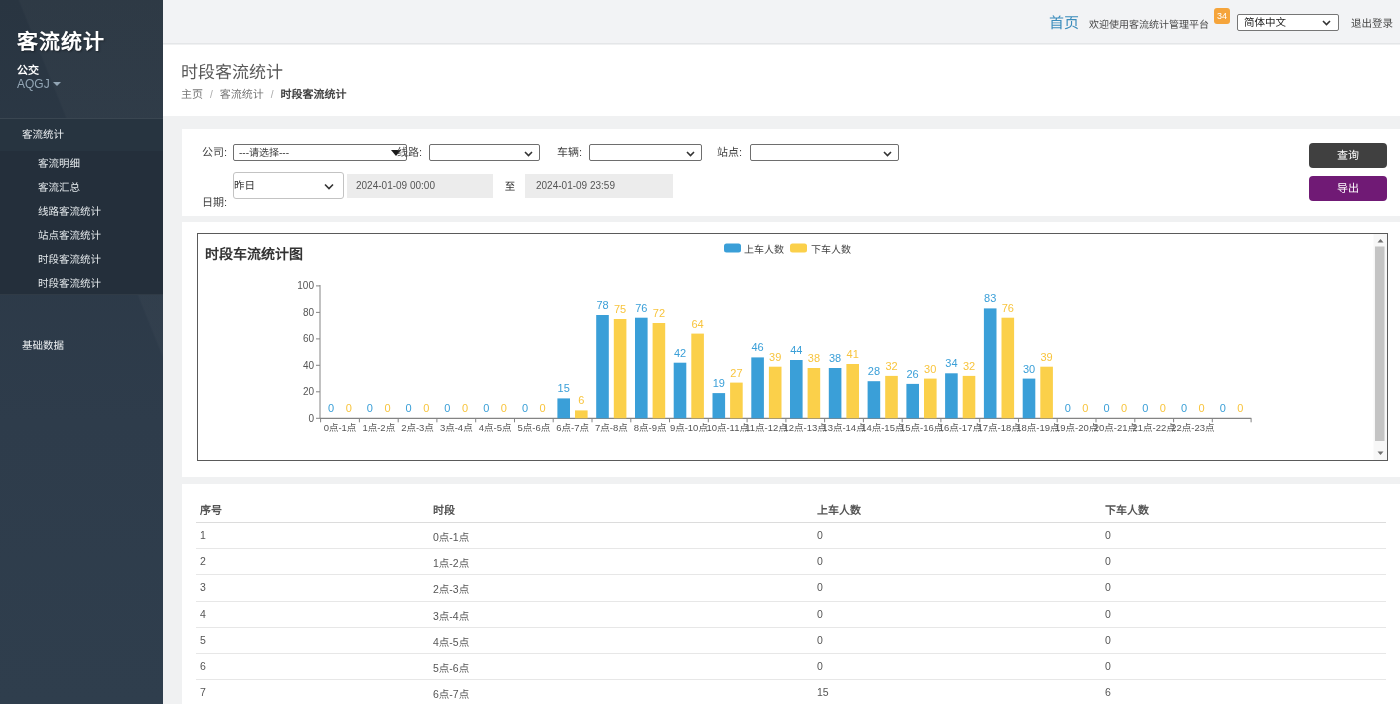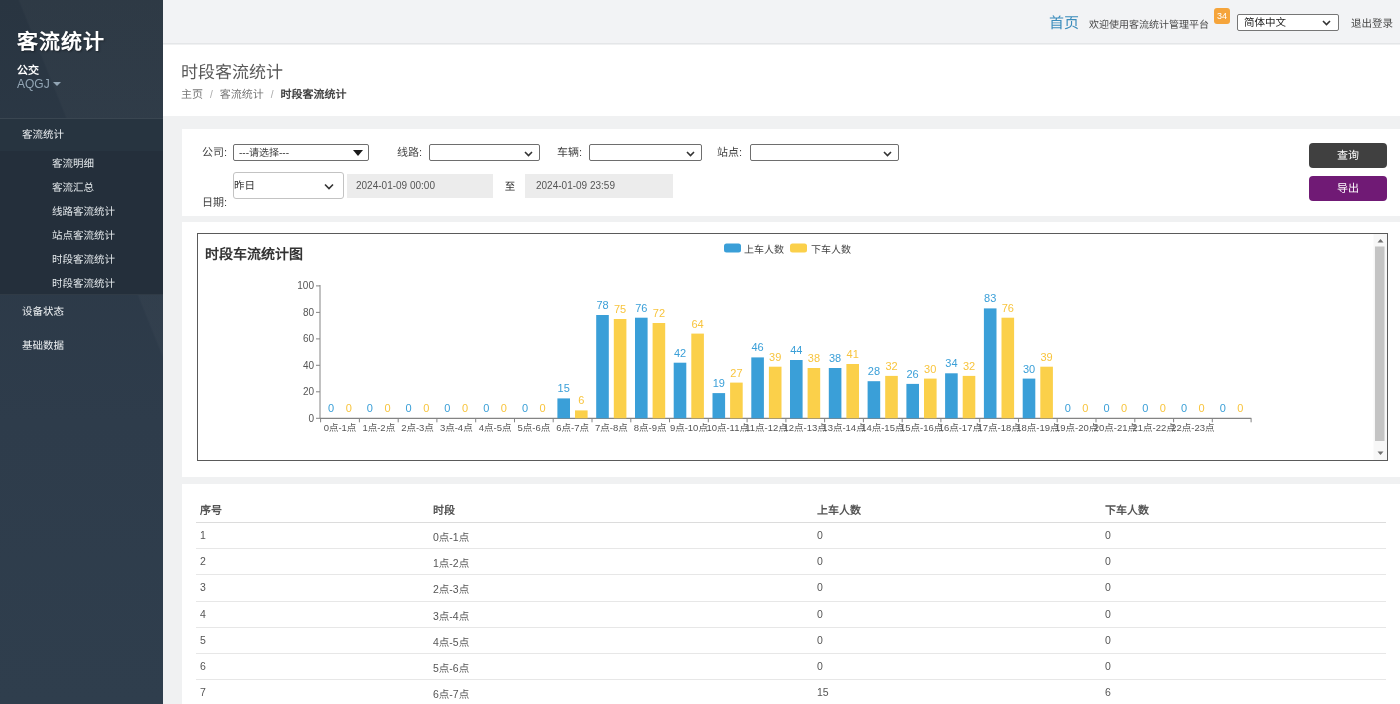--- a/index.html
+++ b/index.html
@@ -14,21 +14,21 @@
     background:
       linear-gradient(248deg, rgba(255,255,255,0.025) 0 32%, rgba(255,255,255,0) 32.5%),
       linear-gradient(180deg, #293541 0%, #2c3947 30%, #2e3c4b 60%, #2f3e4d 100%); }
   #sb-title { left:17px; top:25px; font-size:21px; font-weight:bold; color:#fff; letter-spacing:1px; text-shadow:1px 1px 2px rgba(0,0,0,.4);}
   #sb-gj { left:17px; top:61px; font-size:11px; font-weight:bold; color:#fff; }
   #sb-aqgj { left:17px; top:77px; font-size:12px; color:#93a6b5; }
   #sb-aqgj .caret { display:inline-block; width:0; height:0; border-left:4px solid transparent; border-right:4px solid transparent; border-top:4px solid #93a6b5; margin-left:3px; vertical-align:2px; }
   #menu-parent1 { left:0; top:118px; width:163px; height:33px; background:#273440; border-top:1px solid rgba(255,255,255,.09); }
   #menu-active { left:0; top:151px; width:163px; height:144px; background:#242f3b; border-bottom:1px solid rgba(255,255,255,.06); }
   .mi-parent { left:0; width:163px; height:31px; line-height:31px; padding-left:22px; font-size:10.5px; color:#eef1f3; }
-  .mi-sub { left:14px; width:163px; height:24px; line-height:24px; padding-left:38px; font-size:10.5px; color:#e4e9ec; }
+  .mi-sub { left:0; width:163px; height:24px; line-height:24px; padding-left:38px; font-size:10.5px; color:#e4e9ec; }
 
   
   #topbar { left:163px; top:0; width:1237px; height:44px; background:#f2f3f5; border-bottom:1px solid #e4e6e8; }
   #tb-home { left:1049px; top:11px; font-size:15px; color:#3c8dbc; }
   #tb-welcome { left:1089px; top:16px; font-size:10px; color:#4a4a4a; }
   #tb-badge { left:1214px; top:8px; width:16px; height:16px; background:#f5a43b; border-radius:3px; color:#fff; font-size:9px; text-align:center; line-height:16px; }
   #tb-select { left:1237px; top:14px; width:102px; height:17px; background:#fff; border:1px solid #767676; border-radius:2px; font-size:10.5px; color:#222; line-height:15px; padding-left:6px; }
   #tb-logout { left:1351px; top:15px; font-size:10.5px; color:#444; }
 
   
@@ -70,39 +70,38 @@
   <div id="sb-aqgj" class="abs">AQGJ<span class="caret"></span></div>
   <div id="menu-parent1" class="abs"></div>
   <div id="menu-active" class="abs"></div>
   <div class="abs mi-parent" style="top:119px;">客流统计</div>
   <div class="abs mi-sub" style="top:151px;">客流明细</div>
   <div class="abs mi-sub" style="top:175px;">客流汇总</div>
   <div class="abs mi-sub" style="top:199px;">线路客流统计</div>
   <div class="abs mi-sub" style="top:223px;">站点客流统计</div>
   <div class="abs mi-sub" style="top:247px;">时段客流统计</div>
   <div class="abs mi-sub" style="top:271px;">时段客流统计</div>
-  <div class="abs mi-parent" style="top:296px;">设备状态</div>
   <div class="abs mi-parent" style="top:330px;">基础数据</div>
 
   <div id="topbar" class="abs"></div>
   <div id="tb-home" class="abs">首页</div>
   <div id="tb-welcome" class="abs">欢迎使用客流统计管理平台</div>
   <div id="tb-badge" class="abs">34</div>
   <div id="tb-select" class="abs">简体中文<svg class="chev" style="right:7px;top:4px;" width="9" height="8" viewBox="0 0 9 8">
         <polyline points="1,2 4.5,5.5 8,2" fill="none" stroke="#333" stroke-width="1.6"></polyline>
       </svg></div>
   <div id="tb-logout" class="abs">退出登录</div>
 
   <div id="hband" class="abs"></div>
   <div id="h1" class="abs">时段客流统计</div>
   <div id="crumb" class="abs">主页<span class="sep">/</span>客流统计<span class="sep">/</span><span class="active">时段客流统计</span></div>
 
   <div id="card-filter" class="abs card"></div>
   <div class="abs flabel" style="left:202px; top:144px;">公司:</div>
-  <div class="abs sel1" style="left:233px; width:136px;">---请选择---<span class="tri"></span></div>
+  <div class="abs sel1" style="left:233px; width:174px;">---请选择---<span class="tri"></span></div>
   <div class="abs flabel" style="left:397px; top:144px;">线路:</div>
   <div class="abs sel1" style="left:429px; width:111px;">
       <svg class="chev" style="right:6px;top:5px;" width="9" height="8" viewBox="0 0 9 8">
         <polyline points="1,2 4.5,5.5 8,2" fill="none" stroke="#333" stroke-width="1.6"></polyline>
       </svg>
     </div>
   <div class="abs flabel" style="left:557px; top:144px;">车辆:</div>
   <div class="abs sel1" style="left:589px; width:113px;">
       <svg class="chev" style="right:6px;top:5px;" width="9" height="8" viewBox="0 0 9 8">
         <polyline points="1,2 4.5,5.5 8,2" fill="none" stroke="#333" stroke-width="1.6"></polyline>

